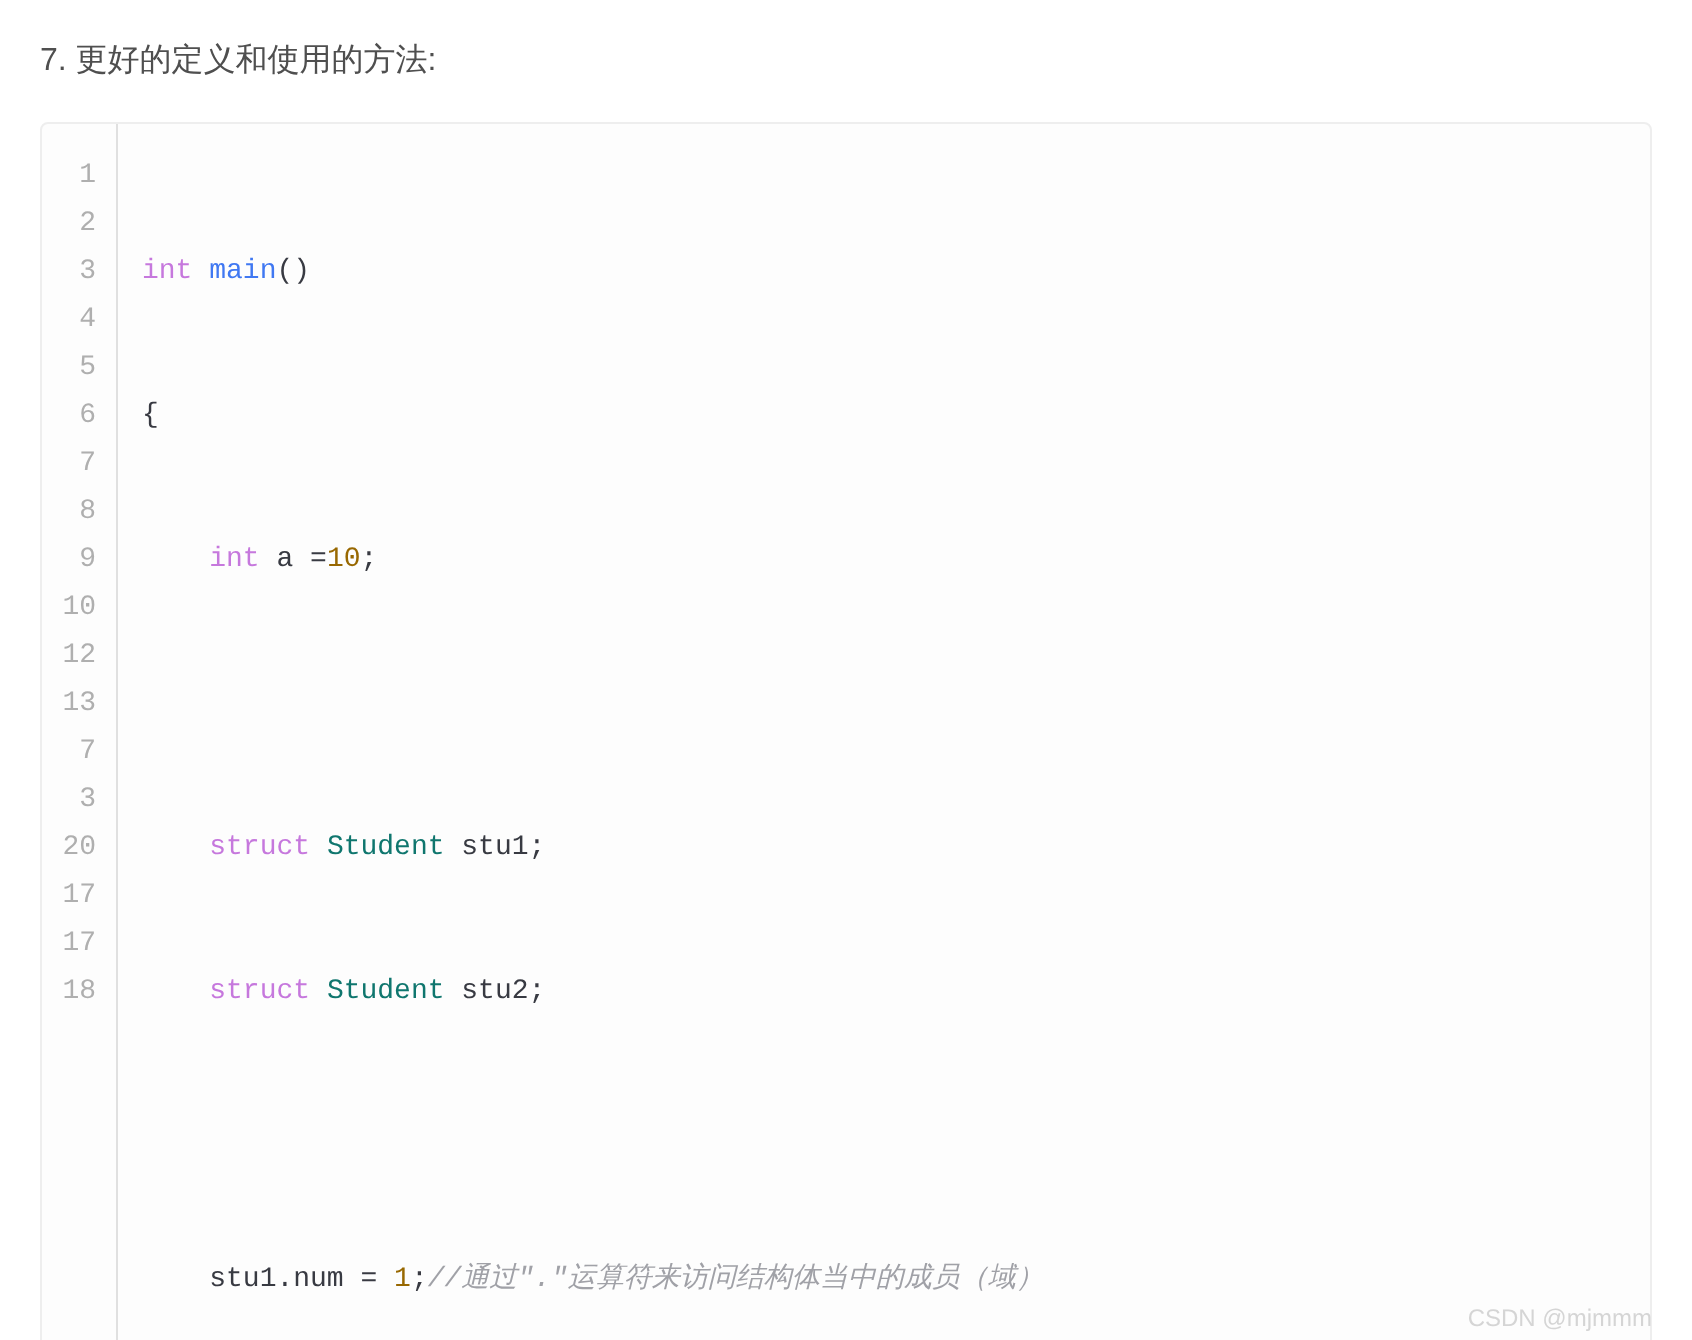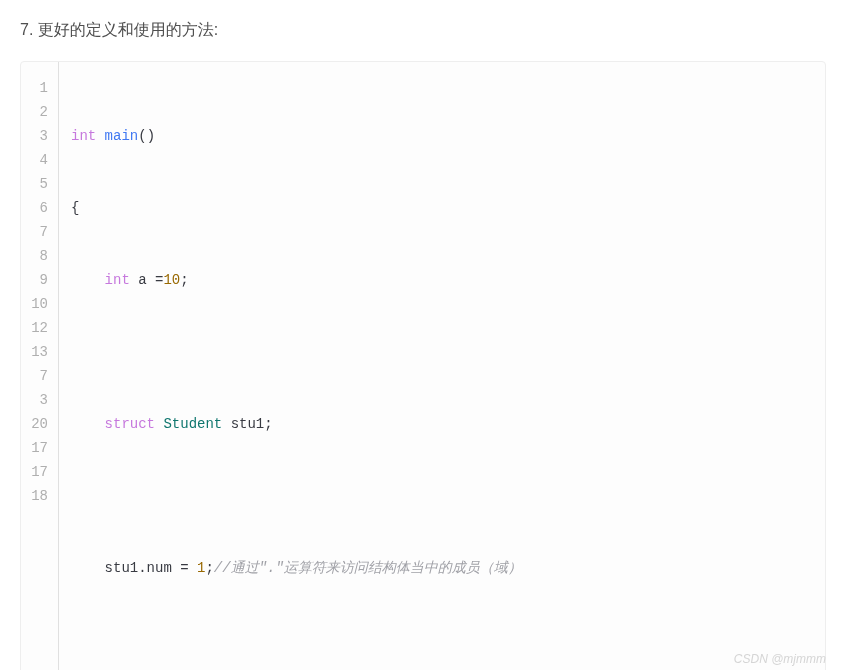--- a/index.html
+++ b/index.html
@@ -54,21 +54,20 @@
   .num { color: #986801; }
   .comment { color: #a0a1a7; font-style: italic; }
   .punct { color: #383a42; }
   .ident { color: #383a42; }
   .watermark {
     position: absolute;
     bottom: 4px;
     right: 20px;
     font-size: 12px;
     color: #d5d5d5;
-    font-style: italic;
   }
 </style>
 </head>
 <body>
 
 <div class="heading">7. 更好的定义和使用的方法:</div>
 
 <div class="code-block">
   <div class="line-numbers">
     <div>1</div>
@@ -89,20 +88,21 @@
     <div>17</div>
     <div>17</div>
     <div>18</div>
   </div>
   <div class="code-content">
     <div class="row"><span class="kw">int</span><span class="fn"> main</span><span class="punct">()</span></div>
     <div class="row"><span class="punct">{</span></div>
     <div class="row"><span>    </span><span class="kw">int</span><span class="ident"> a =</span><span class="num">10</span><span class="punct">;</span></div>
     <div class="row"><span></span></div>
     <div class="row"><span>    </span><span class="kw">struct</span><span> </span><span class="type">Student</span><span class="ident"> stu1;</span></div>
+    <div class="row"><span>    </span><span class="kw">struct</span><span> </span><span class="type">Student</span><span class="ident"> stu2;</span></div>
     <div class="row"><span></span></div>
     <div class="row"><span>    </span><span class="ident">stu1.num = </span><span class="num">1</span><span class="punct">;</span><span class="comment">//通过"."运算符来访问结构体当中的成员（域）</span></div>
     
     
     
     
     
     
     
     

